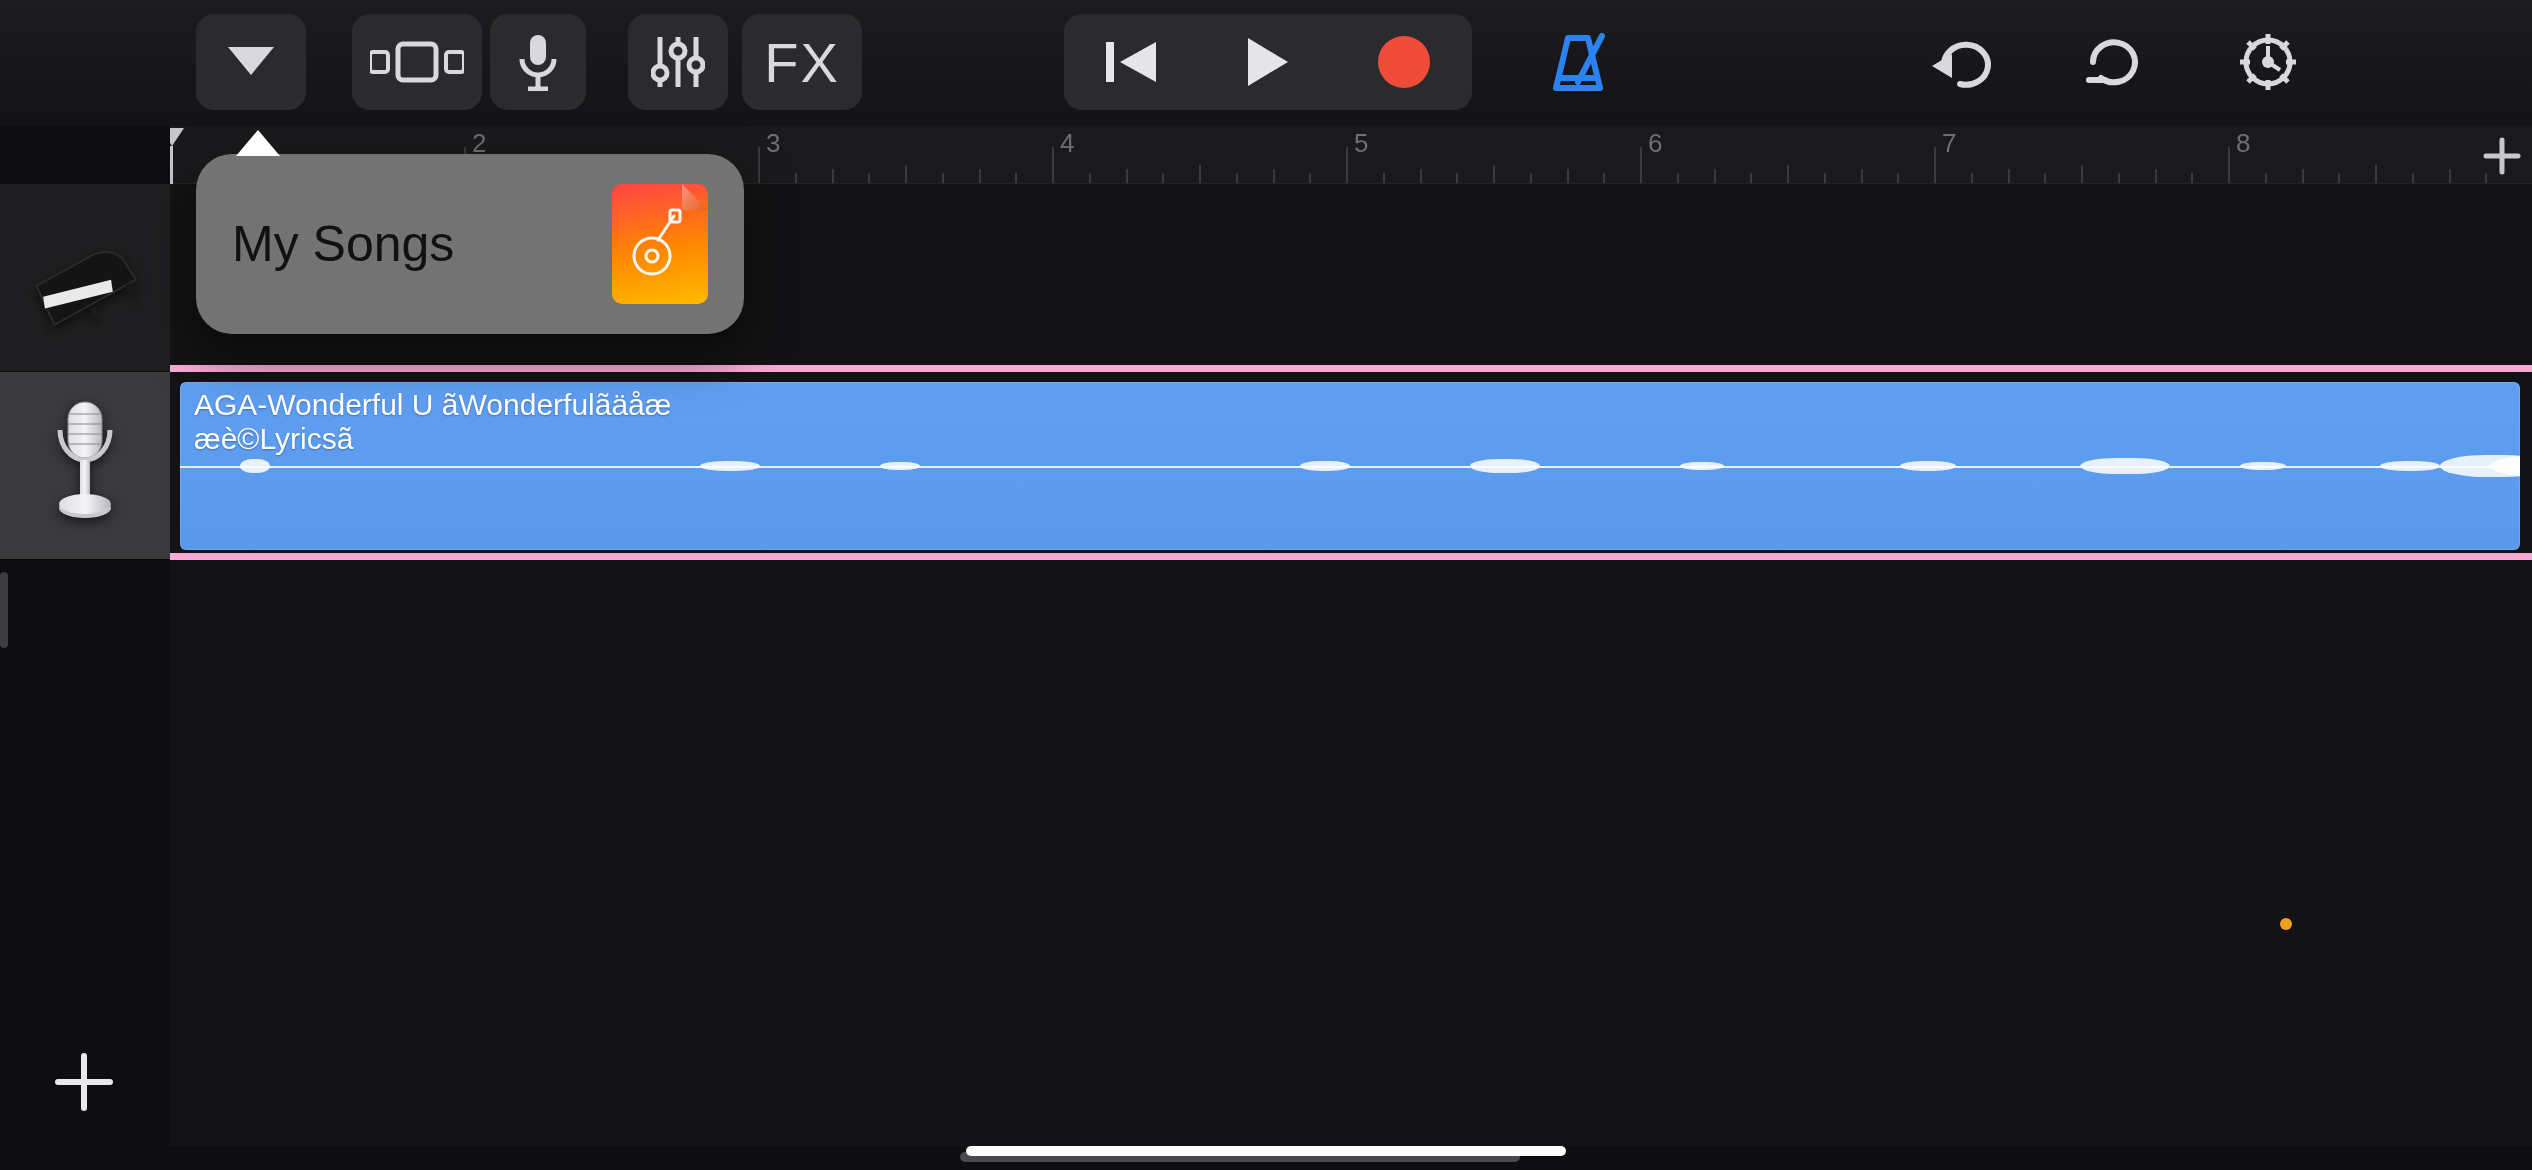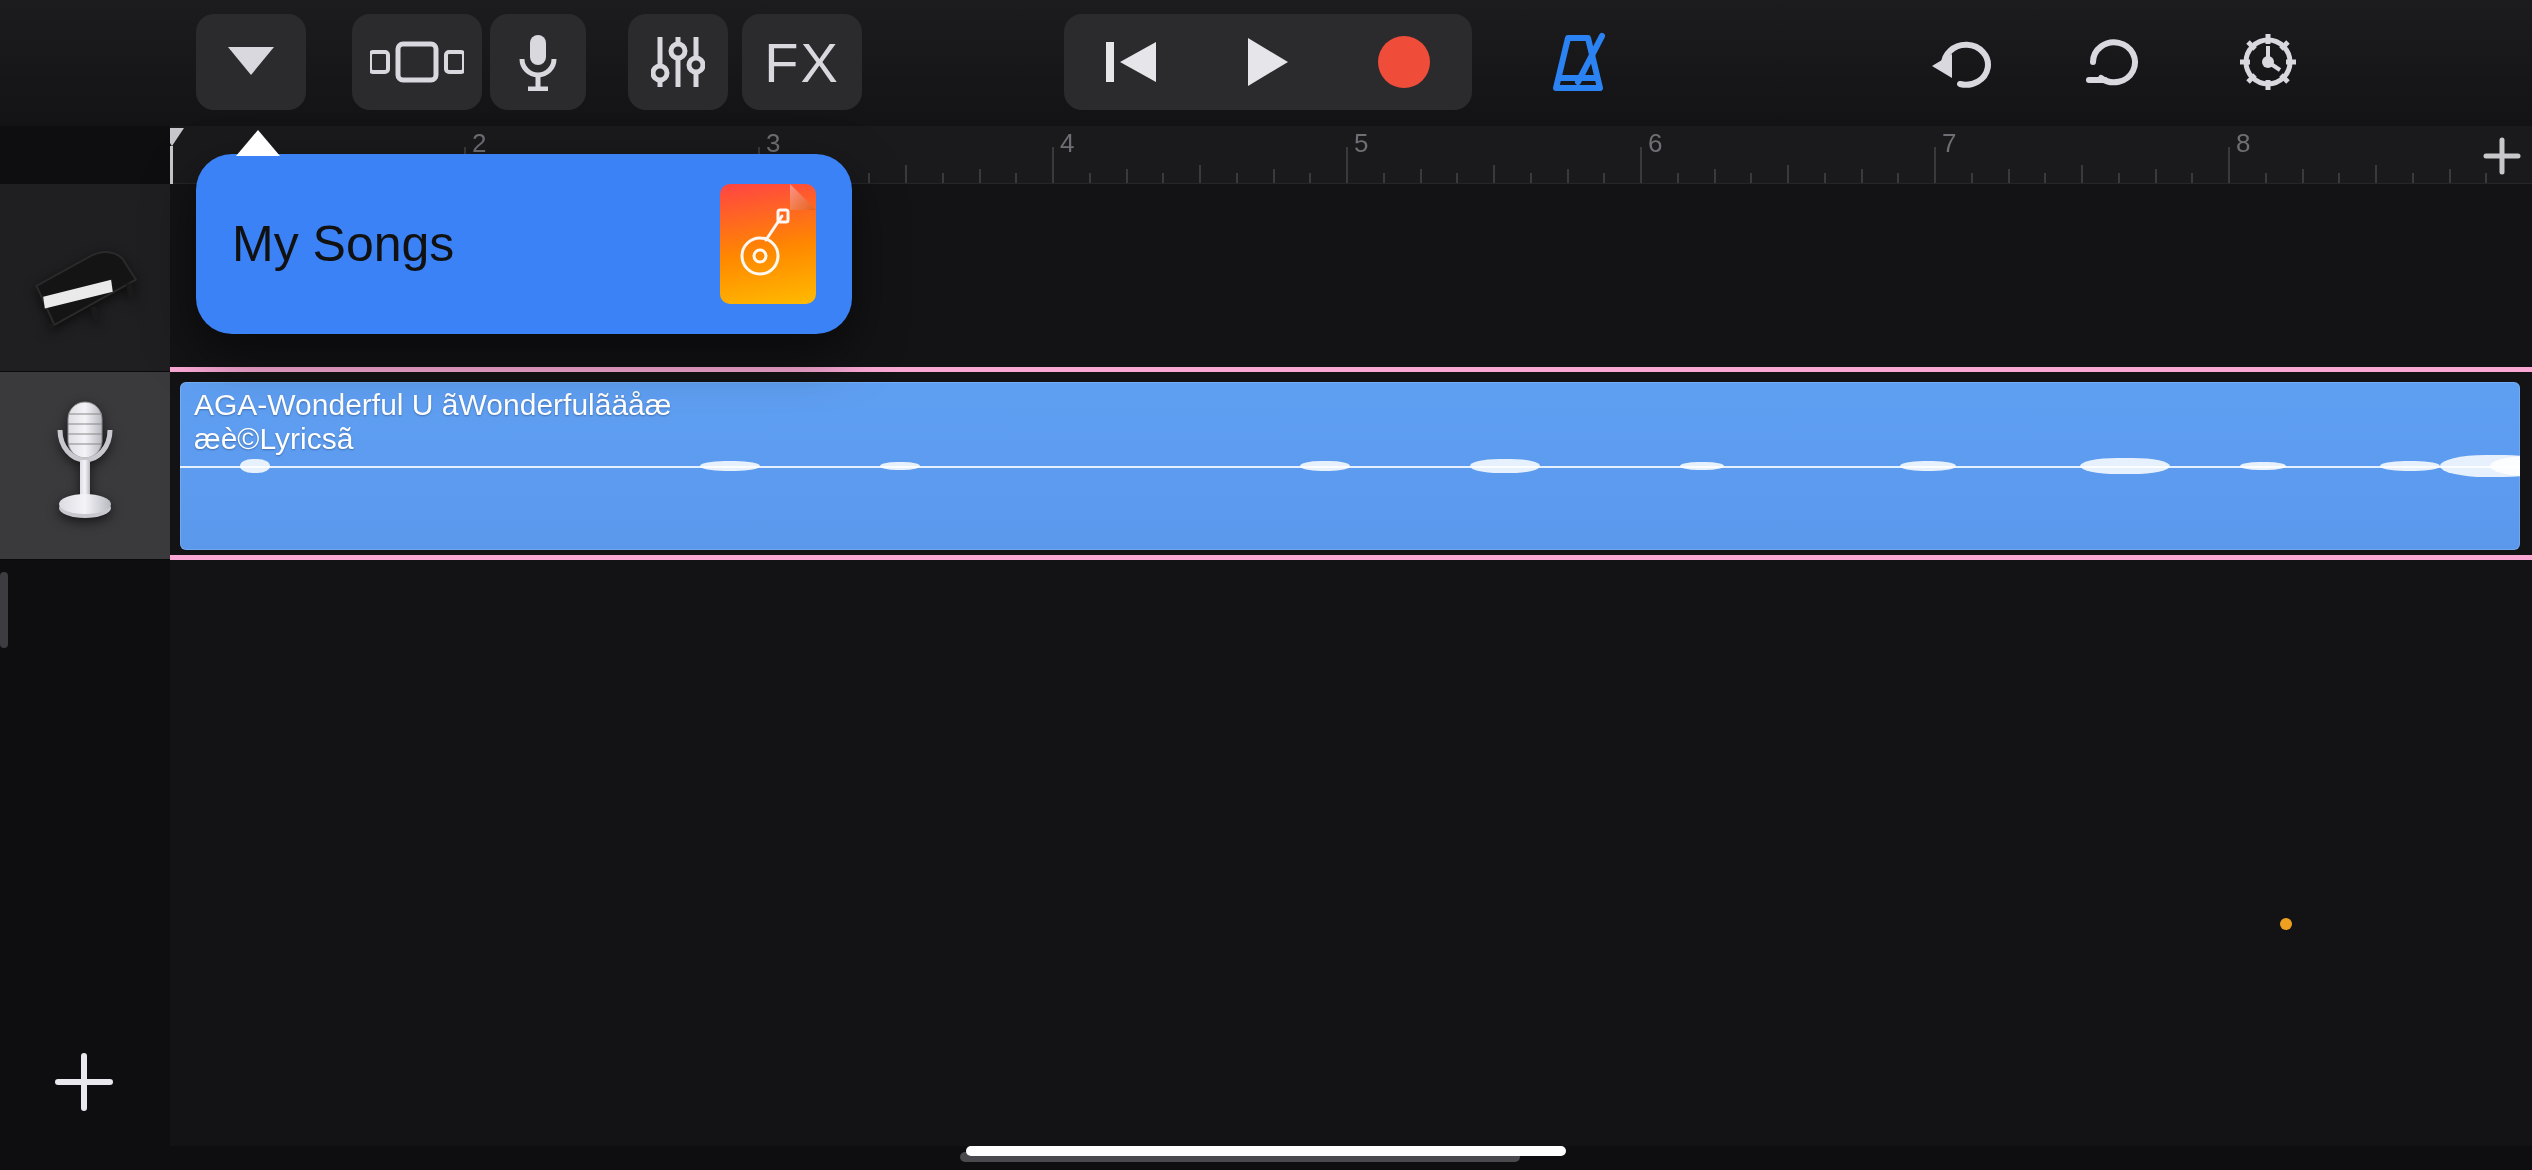--- a/index.html
+++ b/index.html
@@ -189,21 +189,21 @@
       top: 184px;
       width: 2362px;
       height: 986px;
       background: #131315;
     }
     .lane {
       position: absolute;
       left: 0;
       width: 100%;
       height: 188px;
-      border-bottom: 5px solid #f9a8d4;
+      border-bottom: 7px solid #f9a8d4;
     }
     .lane-1 { top: 0; }
     .lane-2 { top: 188px; }
 
     .clip {
       position: absolute;
       left: 10px;
       top: 10px;
       height: 168px;
       width: 2340px;
@@ -273,23 +273,23 @@
       width: 12px; height: 12px;
       border-radius: 50%;
       background: #f0a020;
     }
 
     
     .popover {
       position: absolute;
       left: 196px;
       top: 154px;
-      width: 656px;
+      width: 548px;
       height: 180px;
-      background: #3b82f6;
+      background: #737373;
       border-radius: 36px;
       box-shadow: 0 20px 50px rgba(0,0,0,.5);
       display: flex;
       align-items: center;
       padding: 0 36px;
       gap: 28px;
     }
     .popover::before {
       content: '';
       position: absolute;

